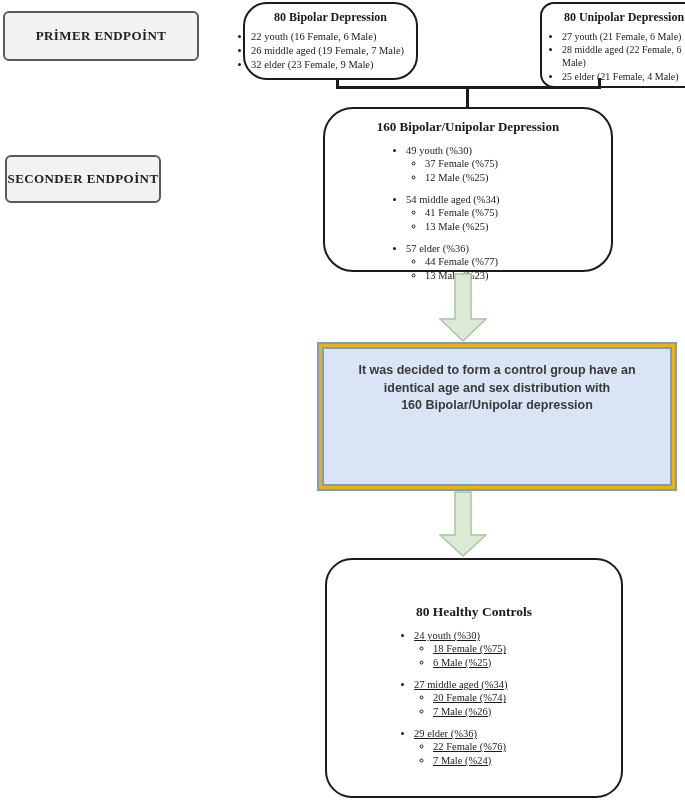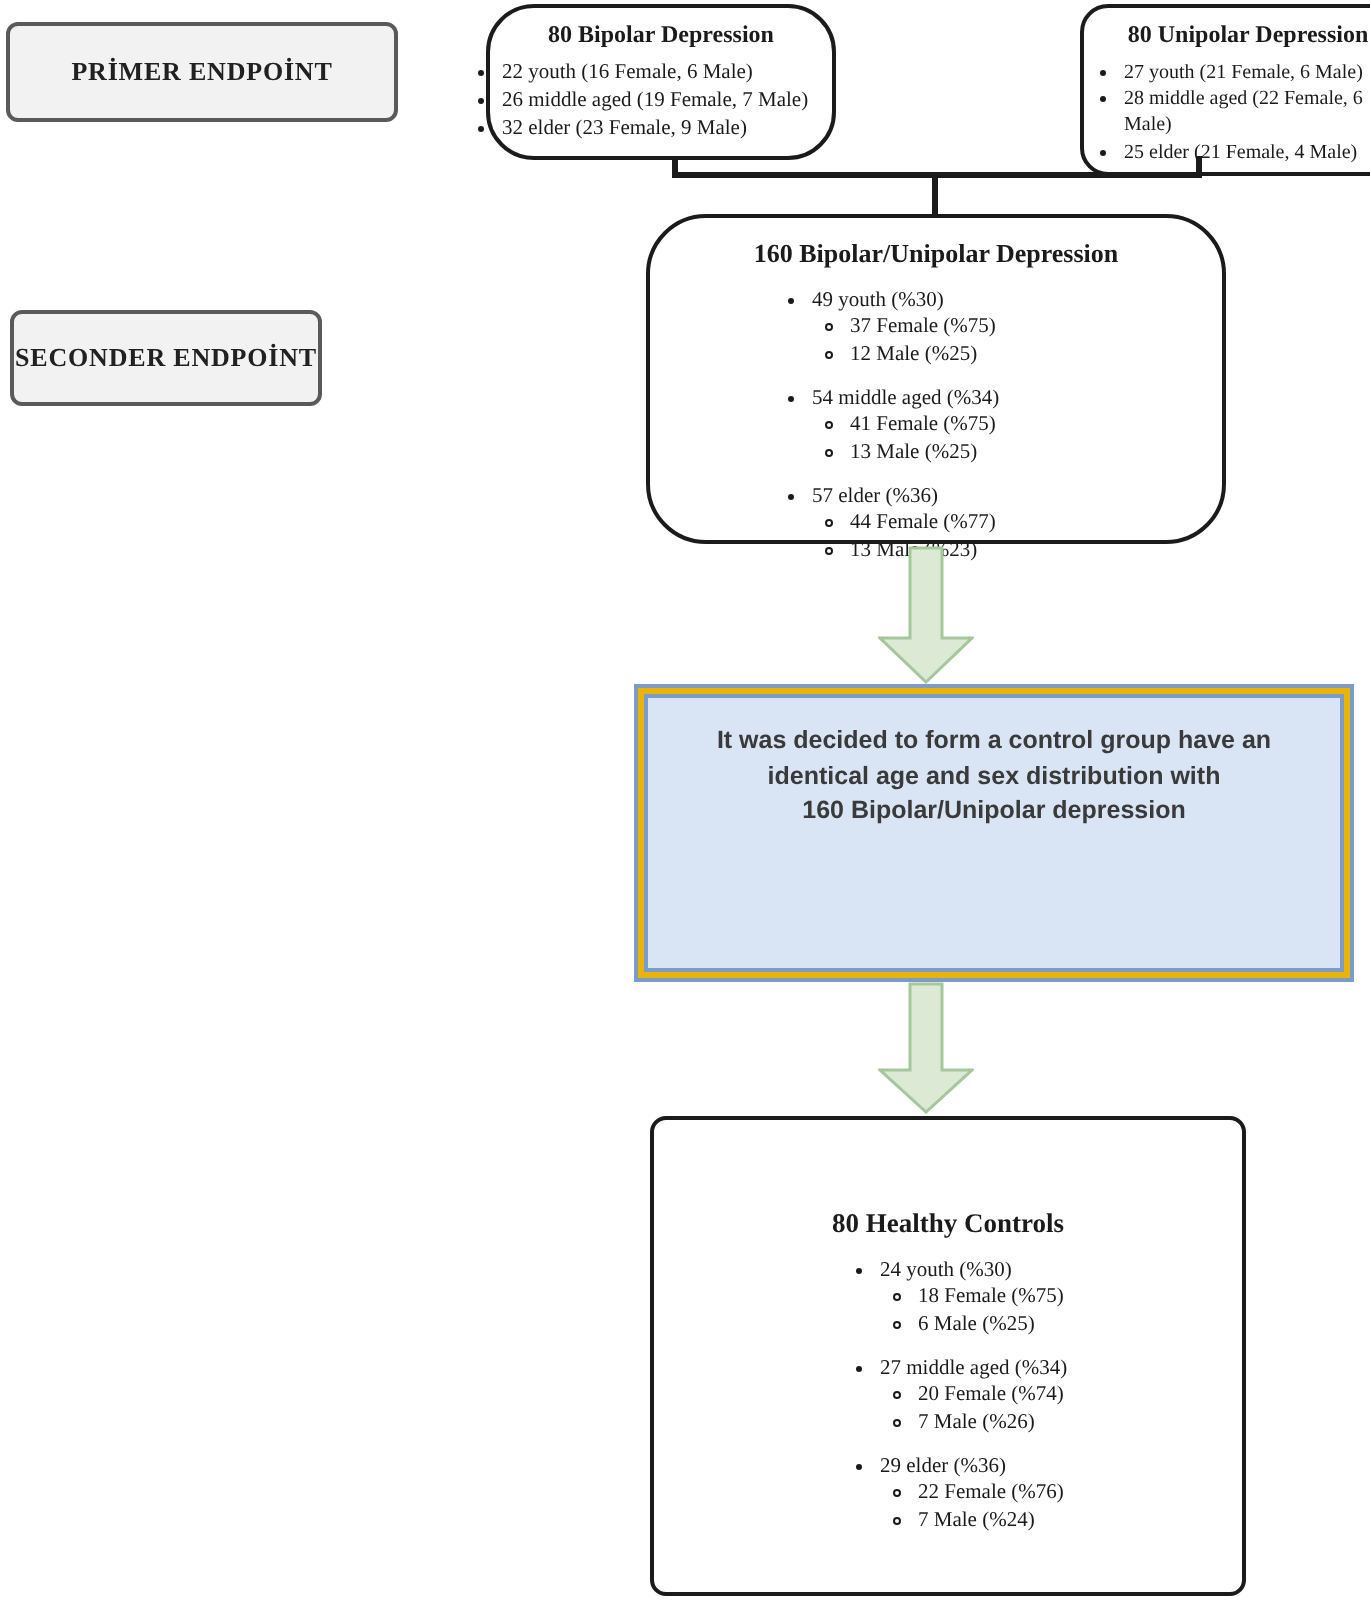--- a/index.html
+++ b/index.html
@@ -34,21 +34,21 @@
   
   .bbox {
     position: absolute;
     background: #ffffff;
     border: 2.5px solid #1b1b1b;
     box-sizing: border-box;
   }
   #bipolar-box  { left: 243px; top: 2px;   width: 175px; height: 78px;  border-radius: 24px; }
   #unipolar-box { left: 540px; top: 2px;   width: 168px; height: 86px;  border-radius: 14px; }
   #combined-box { left: 323px; top: 107px; width: 290px; height: 165px; border-radius: 30px; }
-  #controls-box { left: 325px; top: 558px; width: 298px; height: 240px; border-radius: 8px; }
+  #controls-box { left: 325px; top: 558px; width: 298px; height: 240px; border-radius: 27px; }
 
   .btitle { font-weight: bold; text-align: center; }
   #bipolar-box  .btitle, #unipolar-box .btitle { margin-top: 6px; font-size: 12px; }
   #combined-box .btitle { margin-top: 10px; font-size: 13px; }
   #controls-box .btitle { margin-top: 44px; font-size: 13.5px; }
 
   ul { margin: 0; padding: 0; }
   li { margin: 0; padding: 0; }
 
   .top-list {
@@ -60,21 +60,21 @@
   }
   #unipolar-box .top-list { font-size: 10px; padding-left: 20px; }
 
   .lvl1 {
     margin-top: 9px;
     font-size: 10.5px;
     line-height: 1.27;
     list-style-type: disc;
   }
   #combined-box .lvl1 { padding-left: 81px; }
-  #controls-box .lvl1 { padding-left: 113px; }
+  #controls-box .lvl1 { padding-left: 87px; text-decoration: underline; }
   .lvl1 > li { margin-bottom: 9px; }
   .lvl2 {
     padding-left: 19px;
     list-style-type: circle;
     font-size: 10.5px;
     line-height: 1.27;
   }
 
   
   .cline { position: absolute; background: #1b1b1b; }

